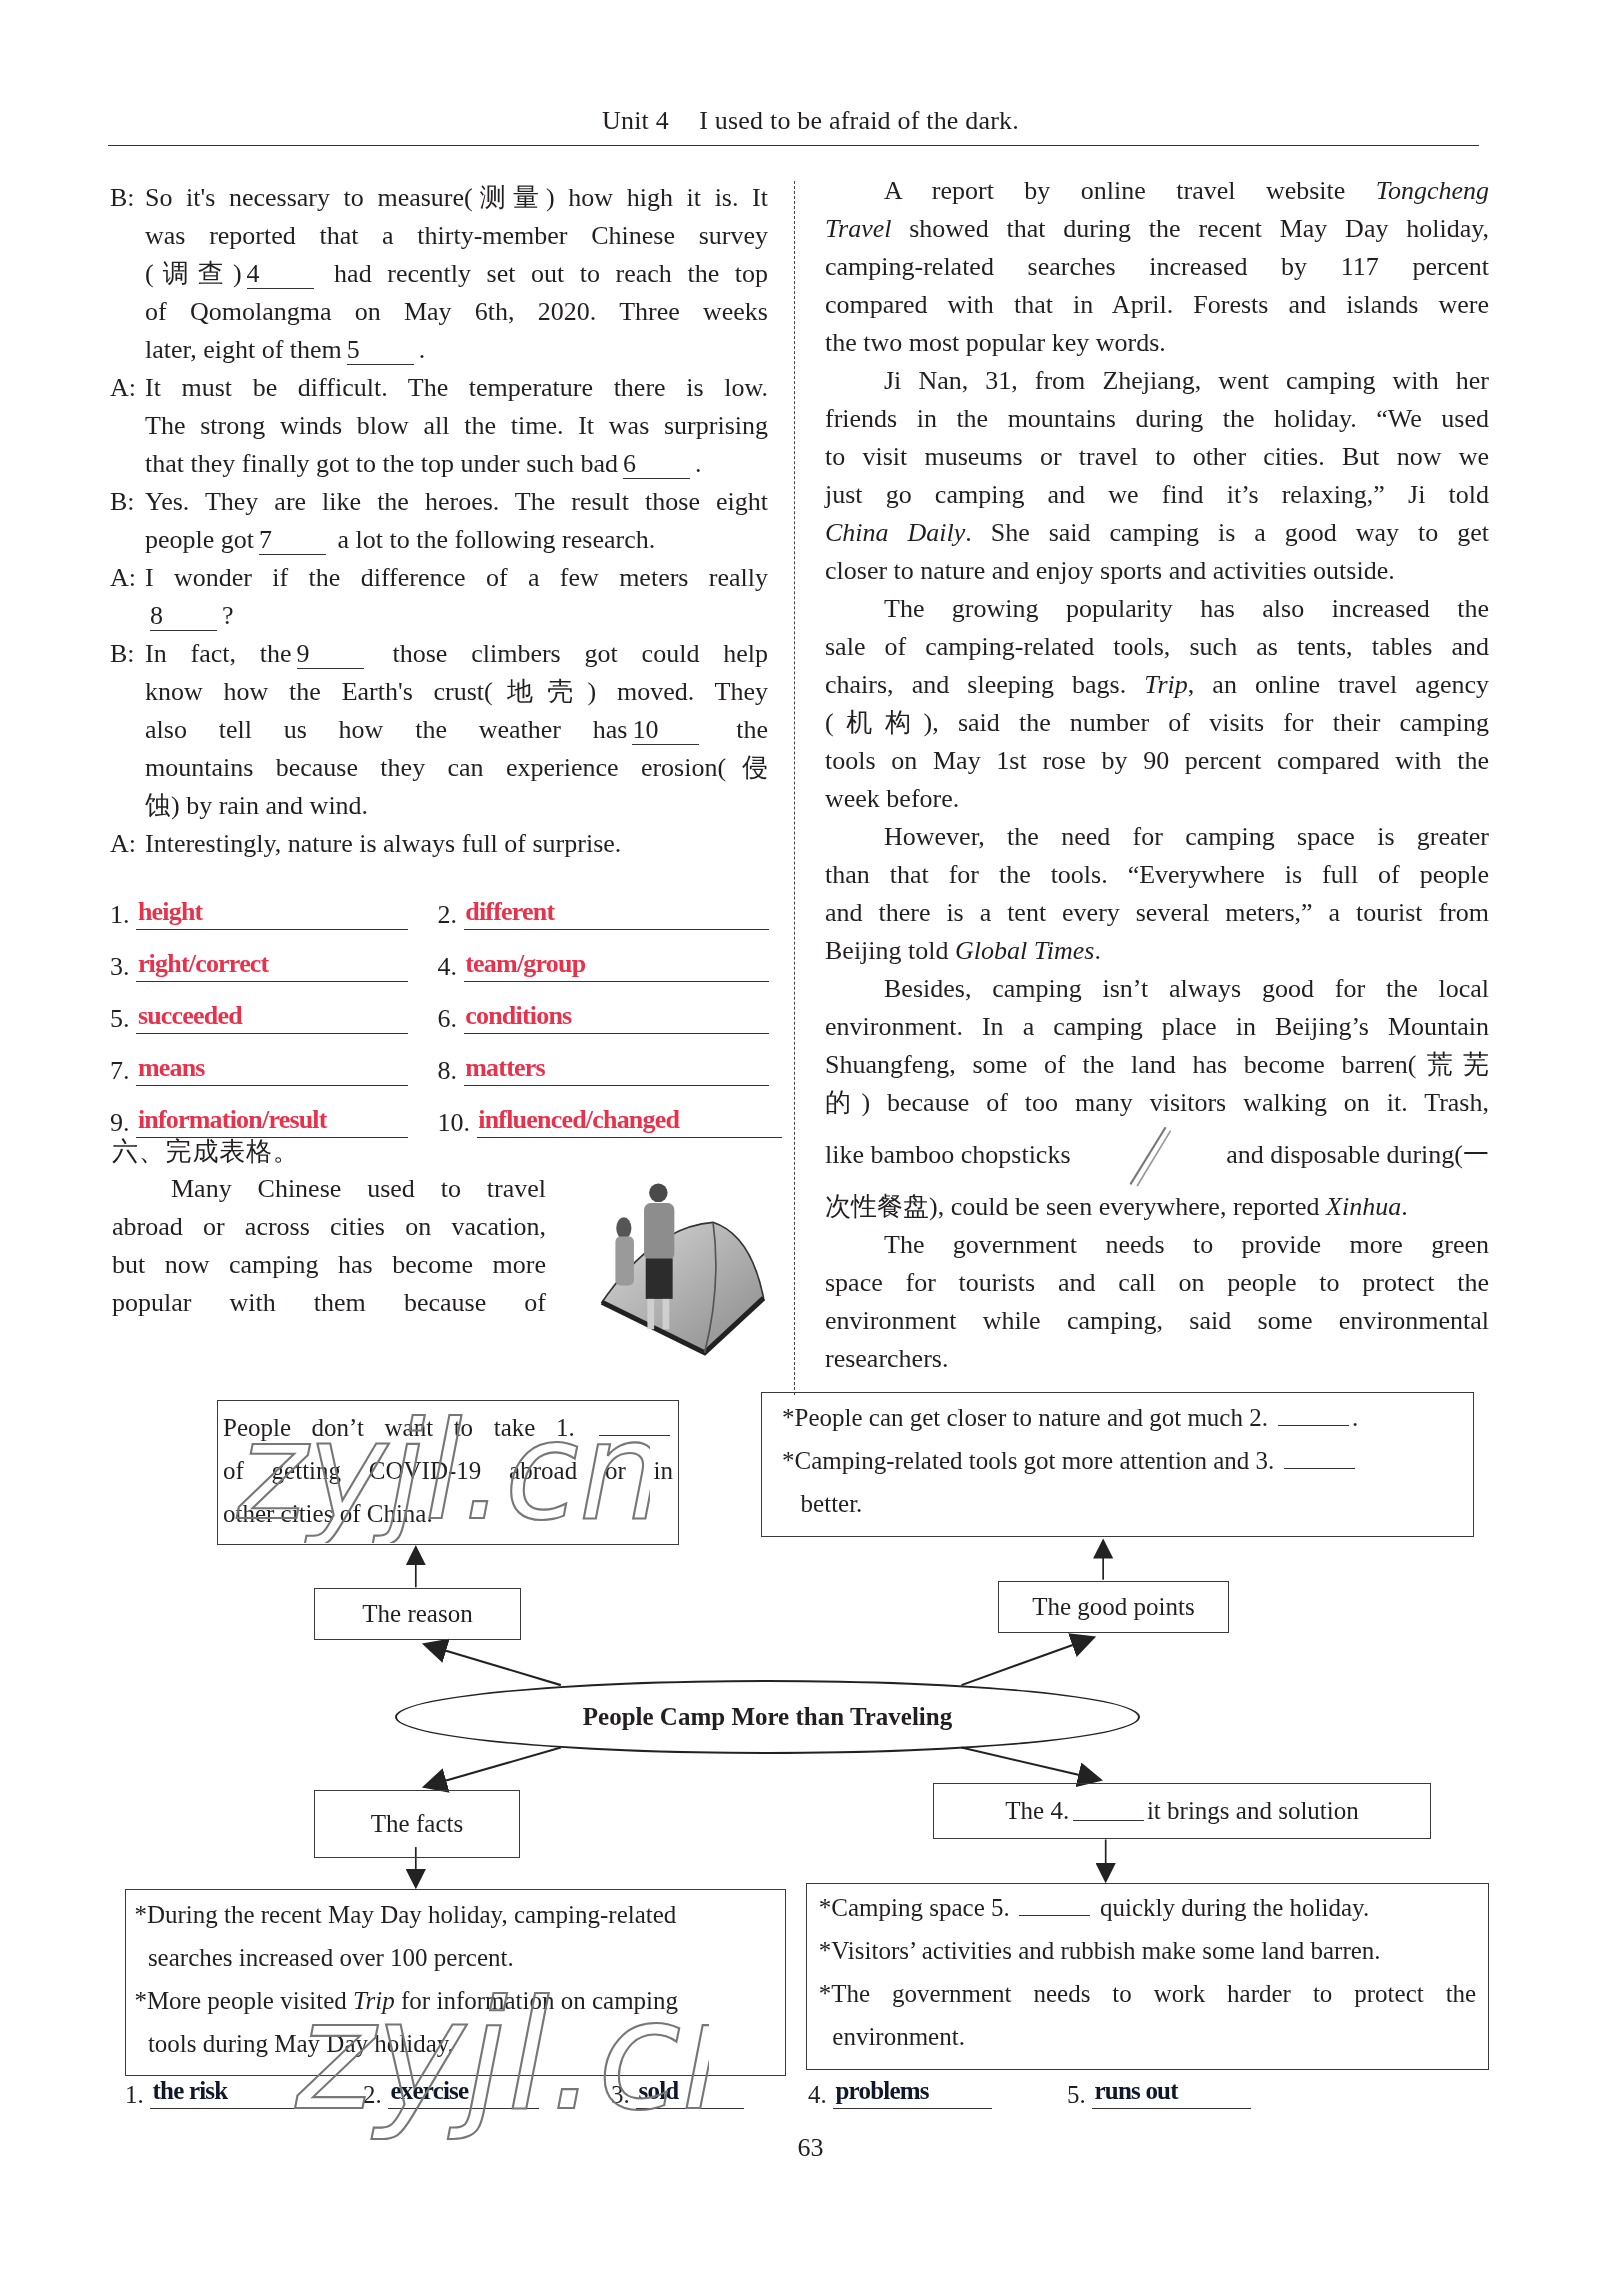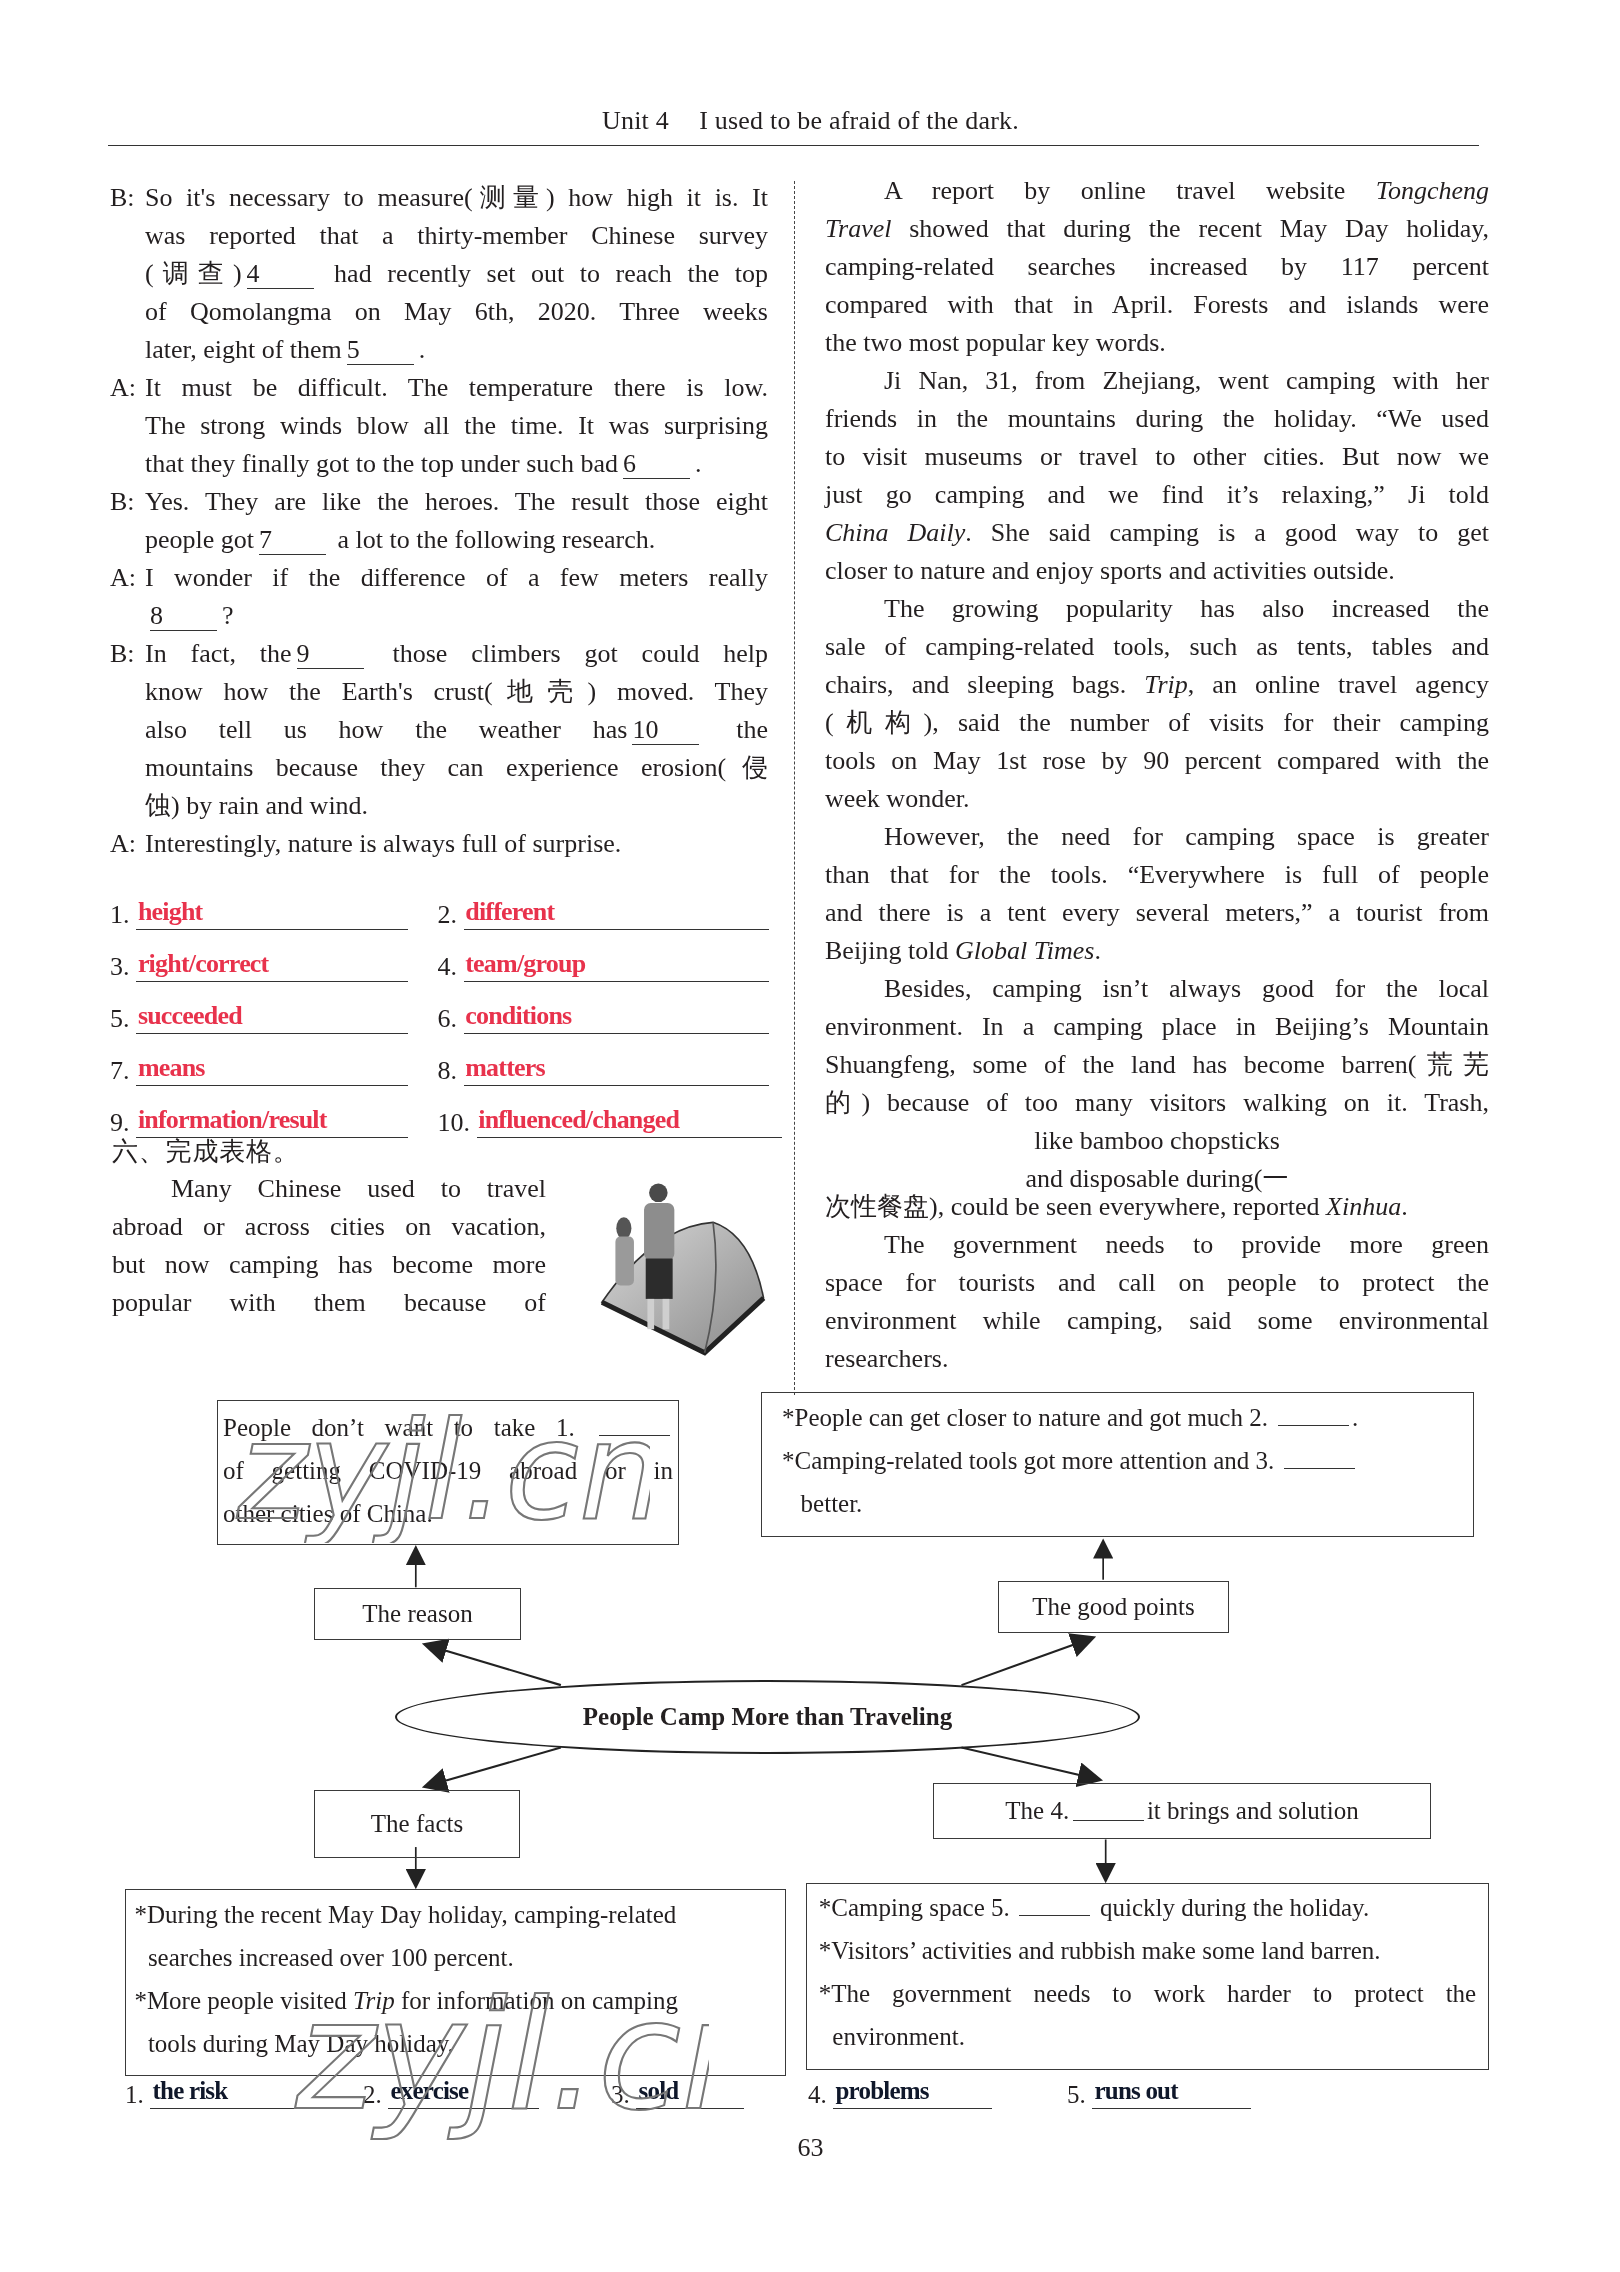--- a/index.html
+++ b/index.html
@@ -229,35 +229,35 @@
       <span class="jl">just go camping and we find it’s relaxing,” Ji told</span>
       <span class="jl"><em>China Daily</em>. She said camping is a good way to get</span>
       <span class="jl end">closer to nature and enjoy sports and activities outside.</span>
     </p>
     <p>
       <span class="jl first">The growing popularity has also increased the</span>
       <span class="jl">sale of camping-related tools, such as tents, tables and</span>
       <span class="jl">chairs, and sleeping bags. <em>Trip</em>, an online travel agency</span>
       <span class="jl">(机构), said the number of visits for their camping</span>
       <span class="jl">tools on May 1st rose by 90 percent compared with the</span>
-      <span class="jl end">week wonder.</span>
+      <span class="jl end">week before.</span>
     </p>
     <p>
       <span class="jl first">However, the need for camping space is greater</span>
       <span class="jl">than that for the tools. “Everywhere is full of people</span>
       <span class="jl">and there is a tent every several meters,” a tourist from</span>
       <span class="jl end">Beijing told <em>Global Times</em>.</span>
     </p>
     <p>
       <span class="jl first">Besides, camping isn’t always good for the local</span>
       <span class="jl">environment. In a camping place in Beijing’s Mountain</span>
       <span class="jl">Shuangfeng, some of the land has become barren(荒芜</span>
       <span class="jl">的) because of too many visitors walking on it. Trash,</span>
     </p>
-    <div style="display: flex; justify-content: space-between; align-items: center; height: 66px; flex-direction: column;">
+    <div style="display: flex; justify-content: space-between; align-items: center; height: 66px;">
       <span>like bamboo chopsticks</span>
       <svg width="52" height="66" viewBox="0 0 62 78">
         <line x1="10" y1="74" x2="52" y2="6" stroke="#777" stroke-width="2.5"></line>
         <line x1="18" y1="76" x2="58" y2="10" stroke="#999" stroke-width="2"></line>
       </svg>
       <span>and disposable during(一</span>
     </div>
     <div>次性餐盘), could be seen everywhere, reported <em>Xinhua</em>.</div>
     <p>
       <span class="jl first">The government needs to provide more green</span>

